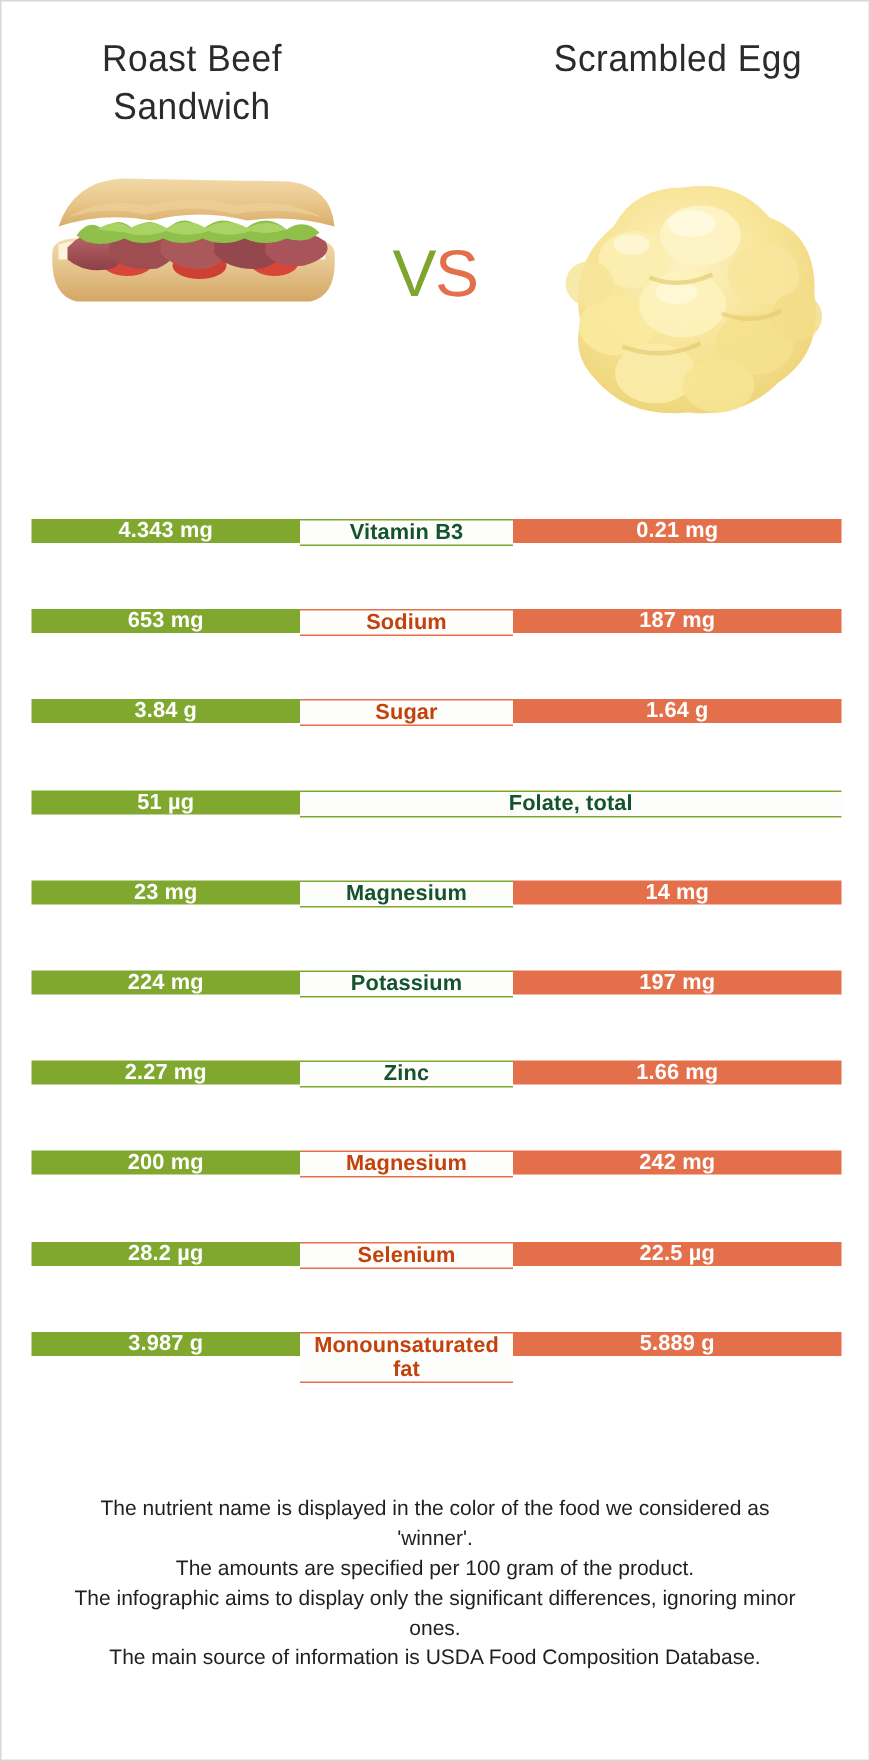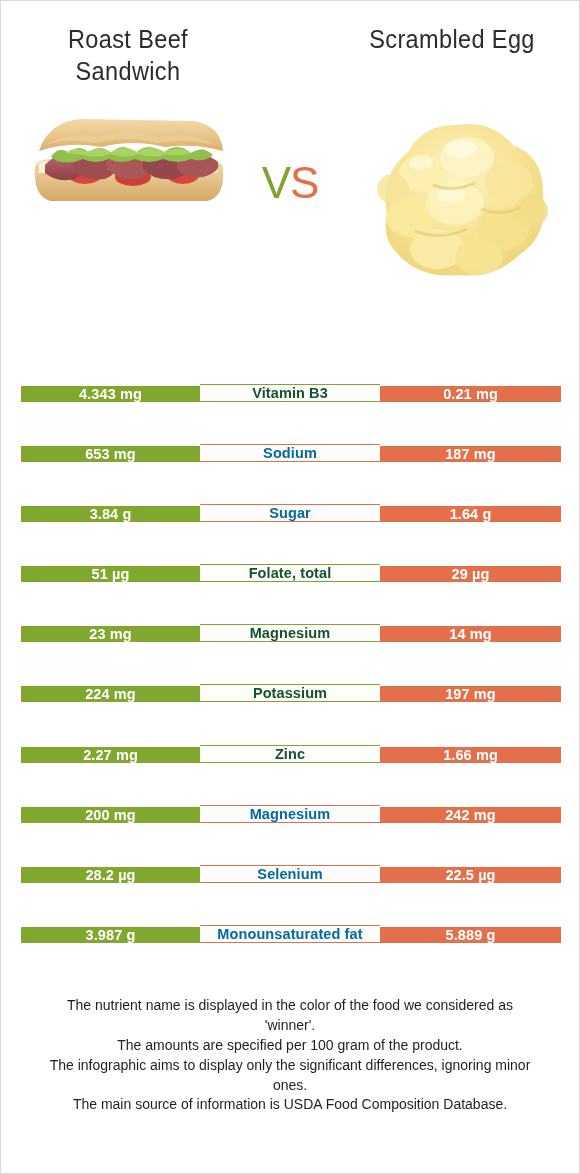--- a/index.html
+++ b/index.html
@@ -74,55 +74,55 @@
 
   
   .table {
     position: absolute;
     left: 20px;
     top: 345px;
     width: 540px;
   }
   .row {
     display: flex;
-    align-items: flex-end;
+    align-items: flex-start;
     height: 55.5px;
     margin-bottom: 4.7px;
   }
   .cell {
     display: flex;
     align-items: center;
     justify-content: center;
     font-size: 14.5px;
     font-weight: 600;
     letter-spacing: 0.1px;
     box-sizing: border-box;
   }
   .cell-left {
     width: 179px;
     background: #80a82e;
     color: #ffffff;
   }
   .cell-right {
-    width: 181px;
+    width: 219px;
     background: #e4704b;
     color: #ffffff;
   }
   .cell-mid {
     flex: 1;
     background: #fdfdfb;
     font-size: 14.5px;
     font-weight: 600;
     text-align: center;
     padding: 0 6px;
     border-top: 1px solid transparent;
     border-bottom: 1px solid transparent;
   }
   .cell-mid.win-left  { color: #14532d; border-top-color: #7fa52e; border-bottom-color: #7fa52e; }
-  .cell-mid.win-right { color: #0369a1; border-top-color: #e4704b; border-bottom-color: #e4704b; }
+  .cell-mid.win-right { color: #c2410c; border-top-color: #e4704b; border-bottom-color: #e4704b; }
 
   
   .footer {
     position: absolute;
     left: 22px;
     right: 22px;
     top: 995px;
     text-align: center;
     font-size: 14px;
     line-height: 1.42;
@@ -229,21 +229,20 @@
       <div class="cell cell-right">187 mg</div>
     </div>
     <div class="row">
       <div class="cell cell-left">3.84 g</div>
       <div class="cell cell-mid win-right">Sugar</div>
       <div class="cell cell-right">1.64 g</div>
     </div>
     <div class="row">
       <div class="cell cell-left">51 µg</div>
       <div class="cell cell-mid win-left">Folate, total</div>
-      <div class="cell cell-right">29 µg</div>
     </div>
     <div class="row">
       <div class="cell cell-left">23 mg</div>
       <div class="cell cell-mid win-left">Magnesium</div>
       <div class="cell cell-right">14 mg</div>
     </div>
     <div class="row">
       <div class="cell cell-left">224 mg</div>
       <div class="cell cell-mid win-left">Potassium</div>
       <div class="cell cell-right">197 mg</div>

